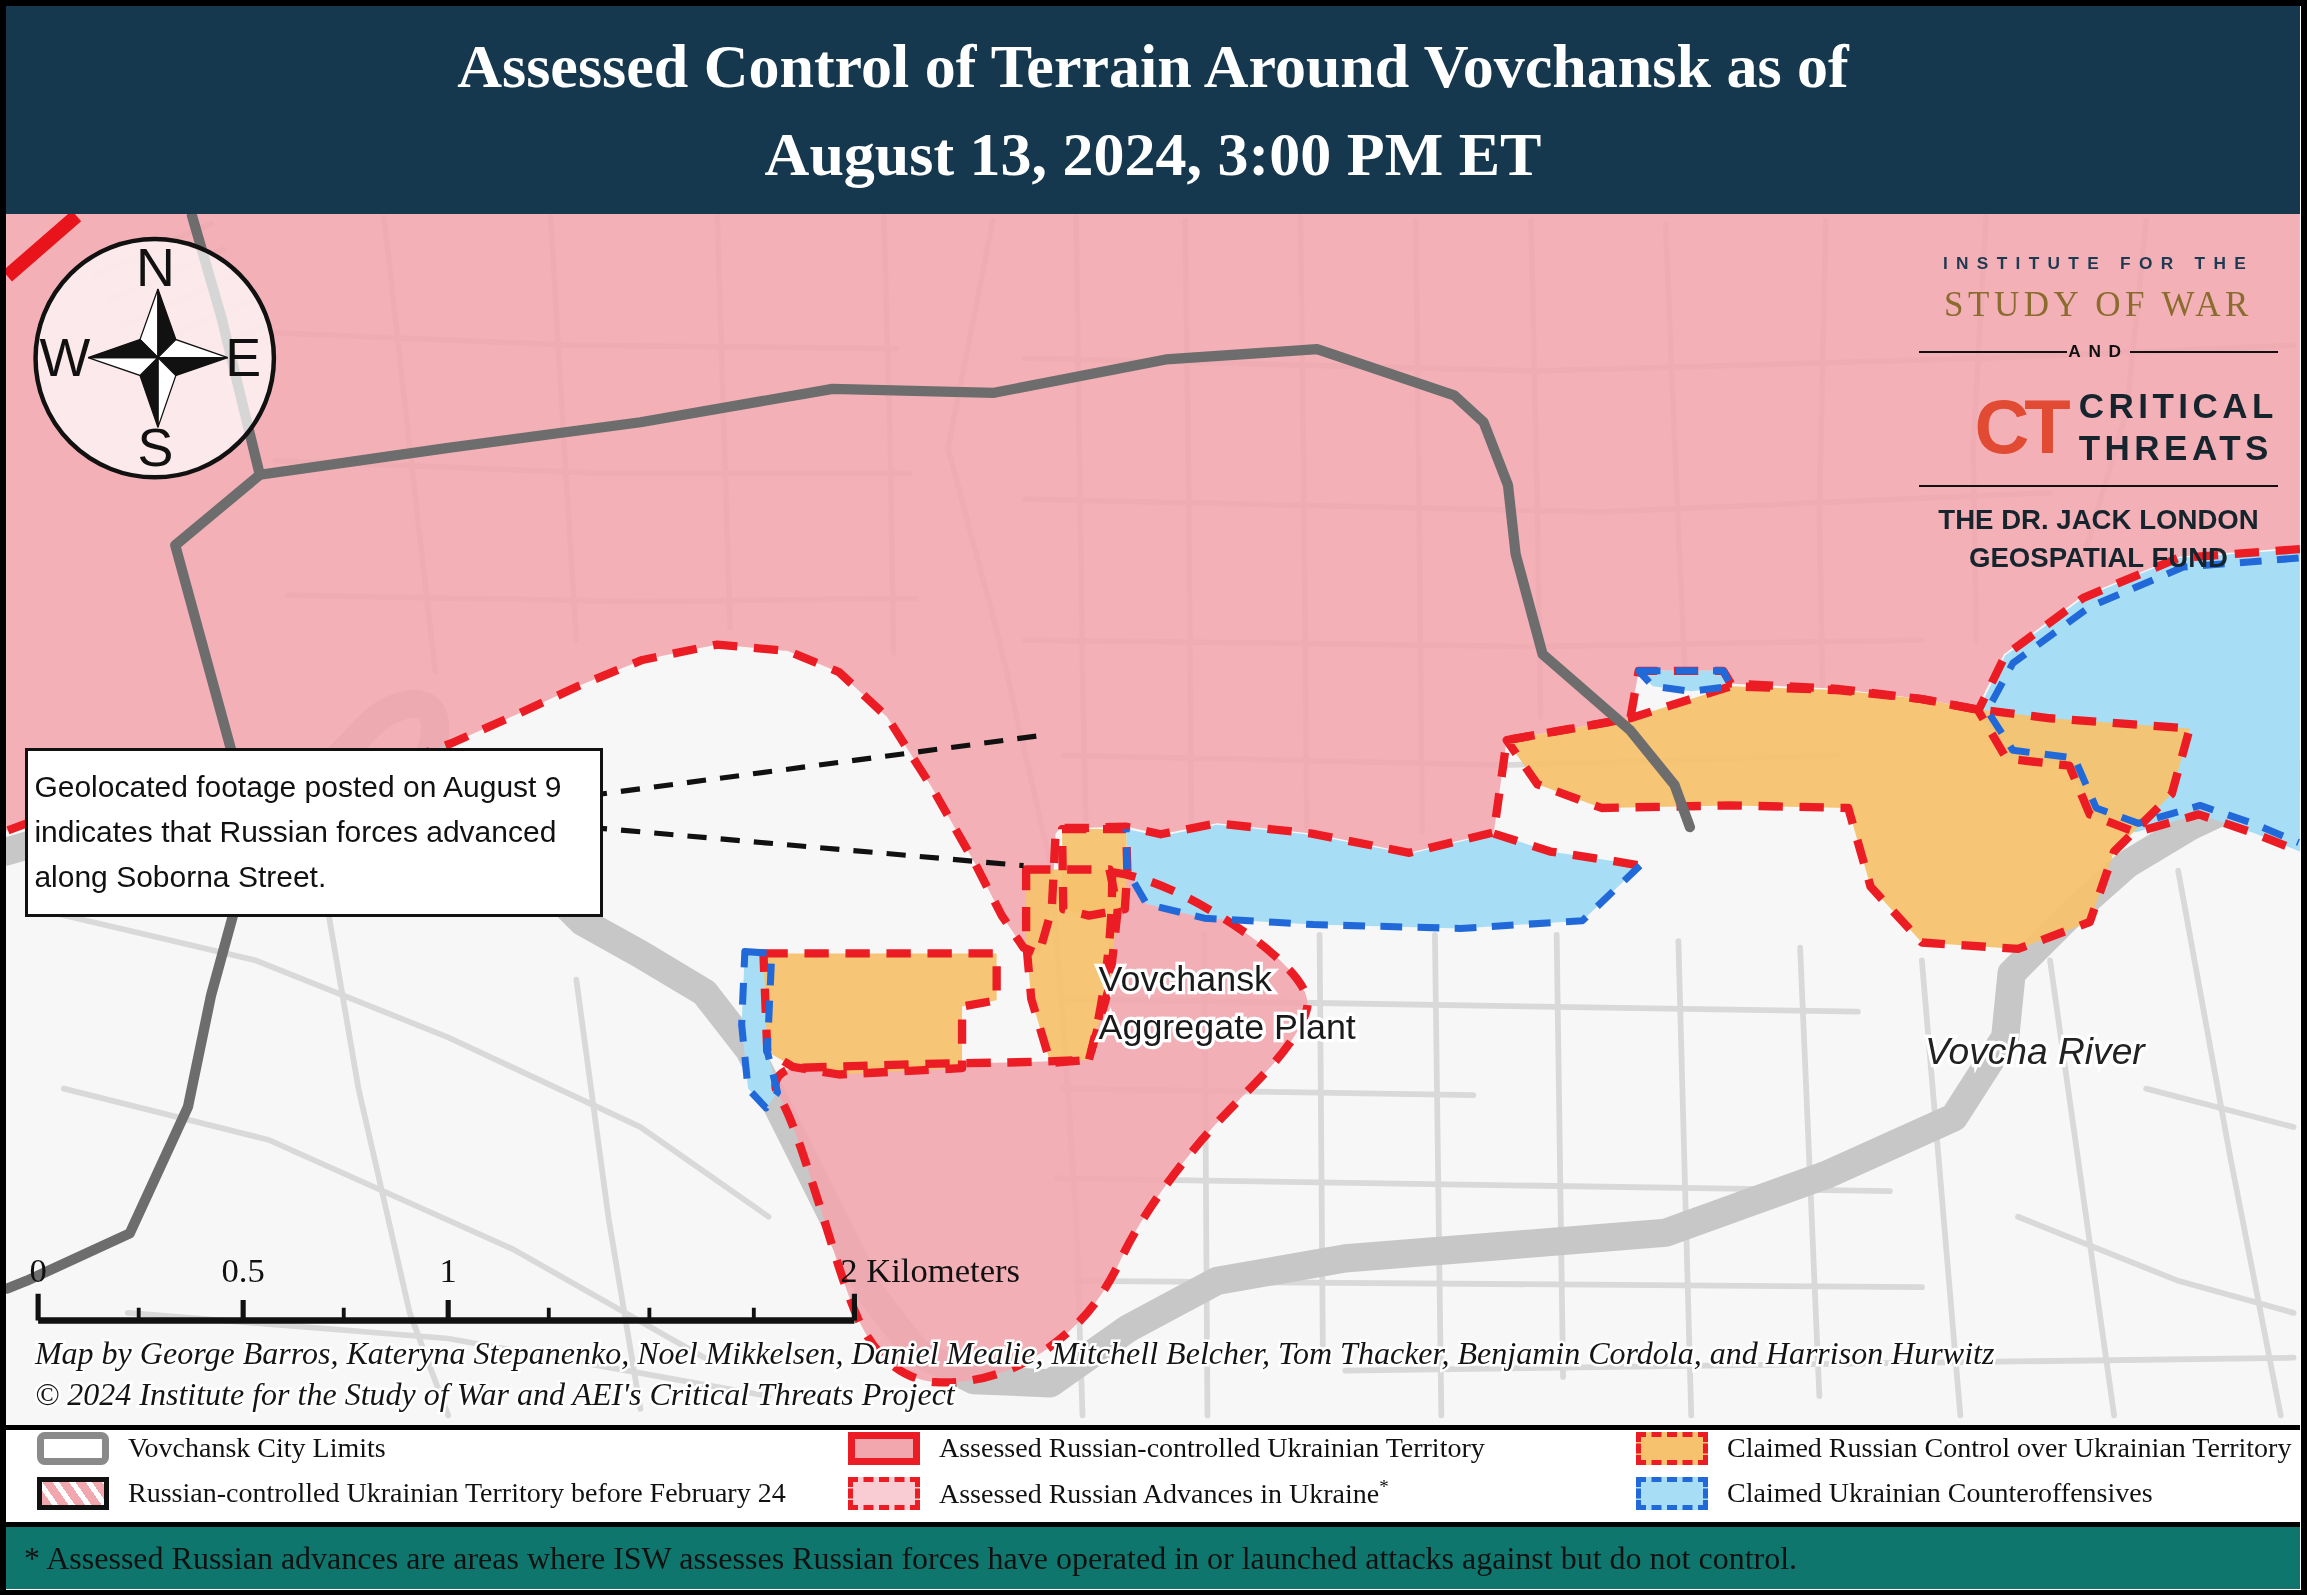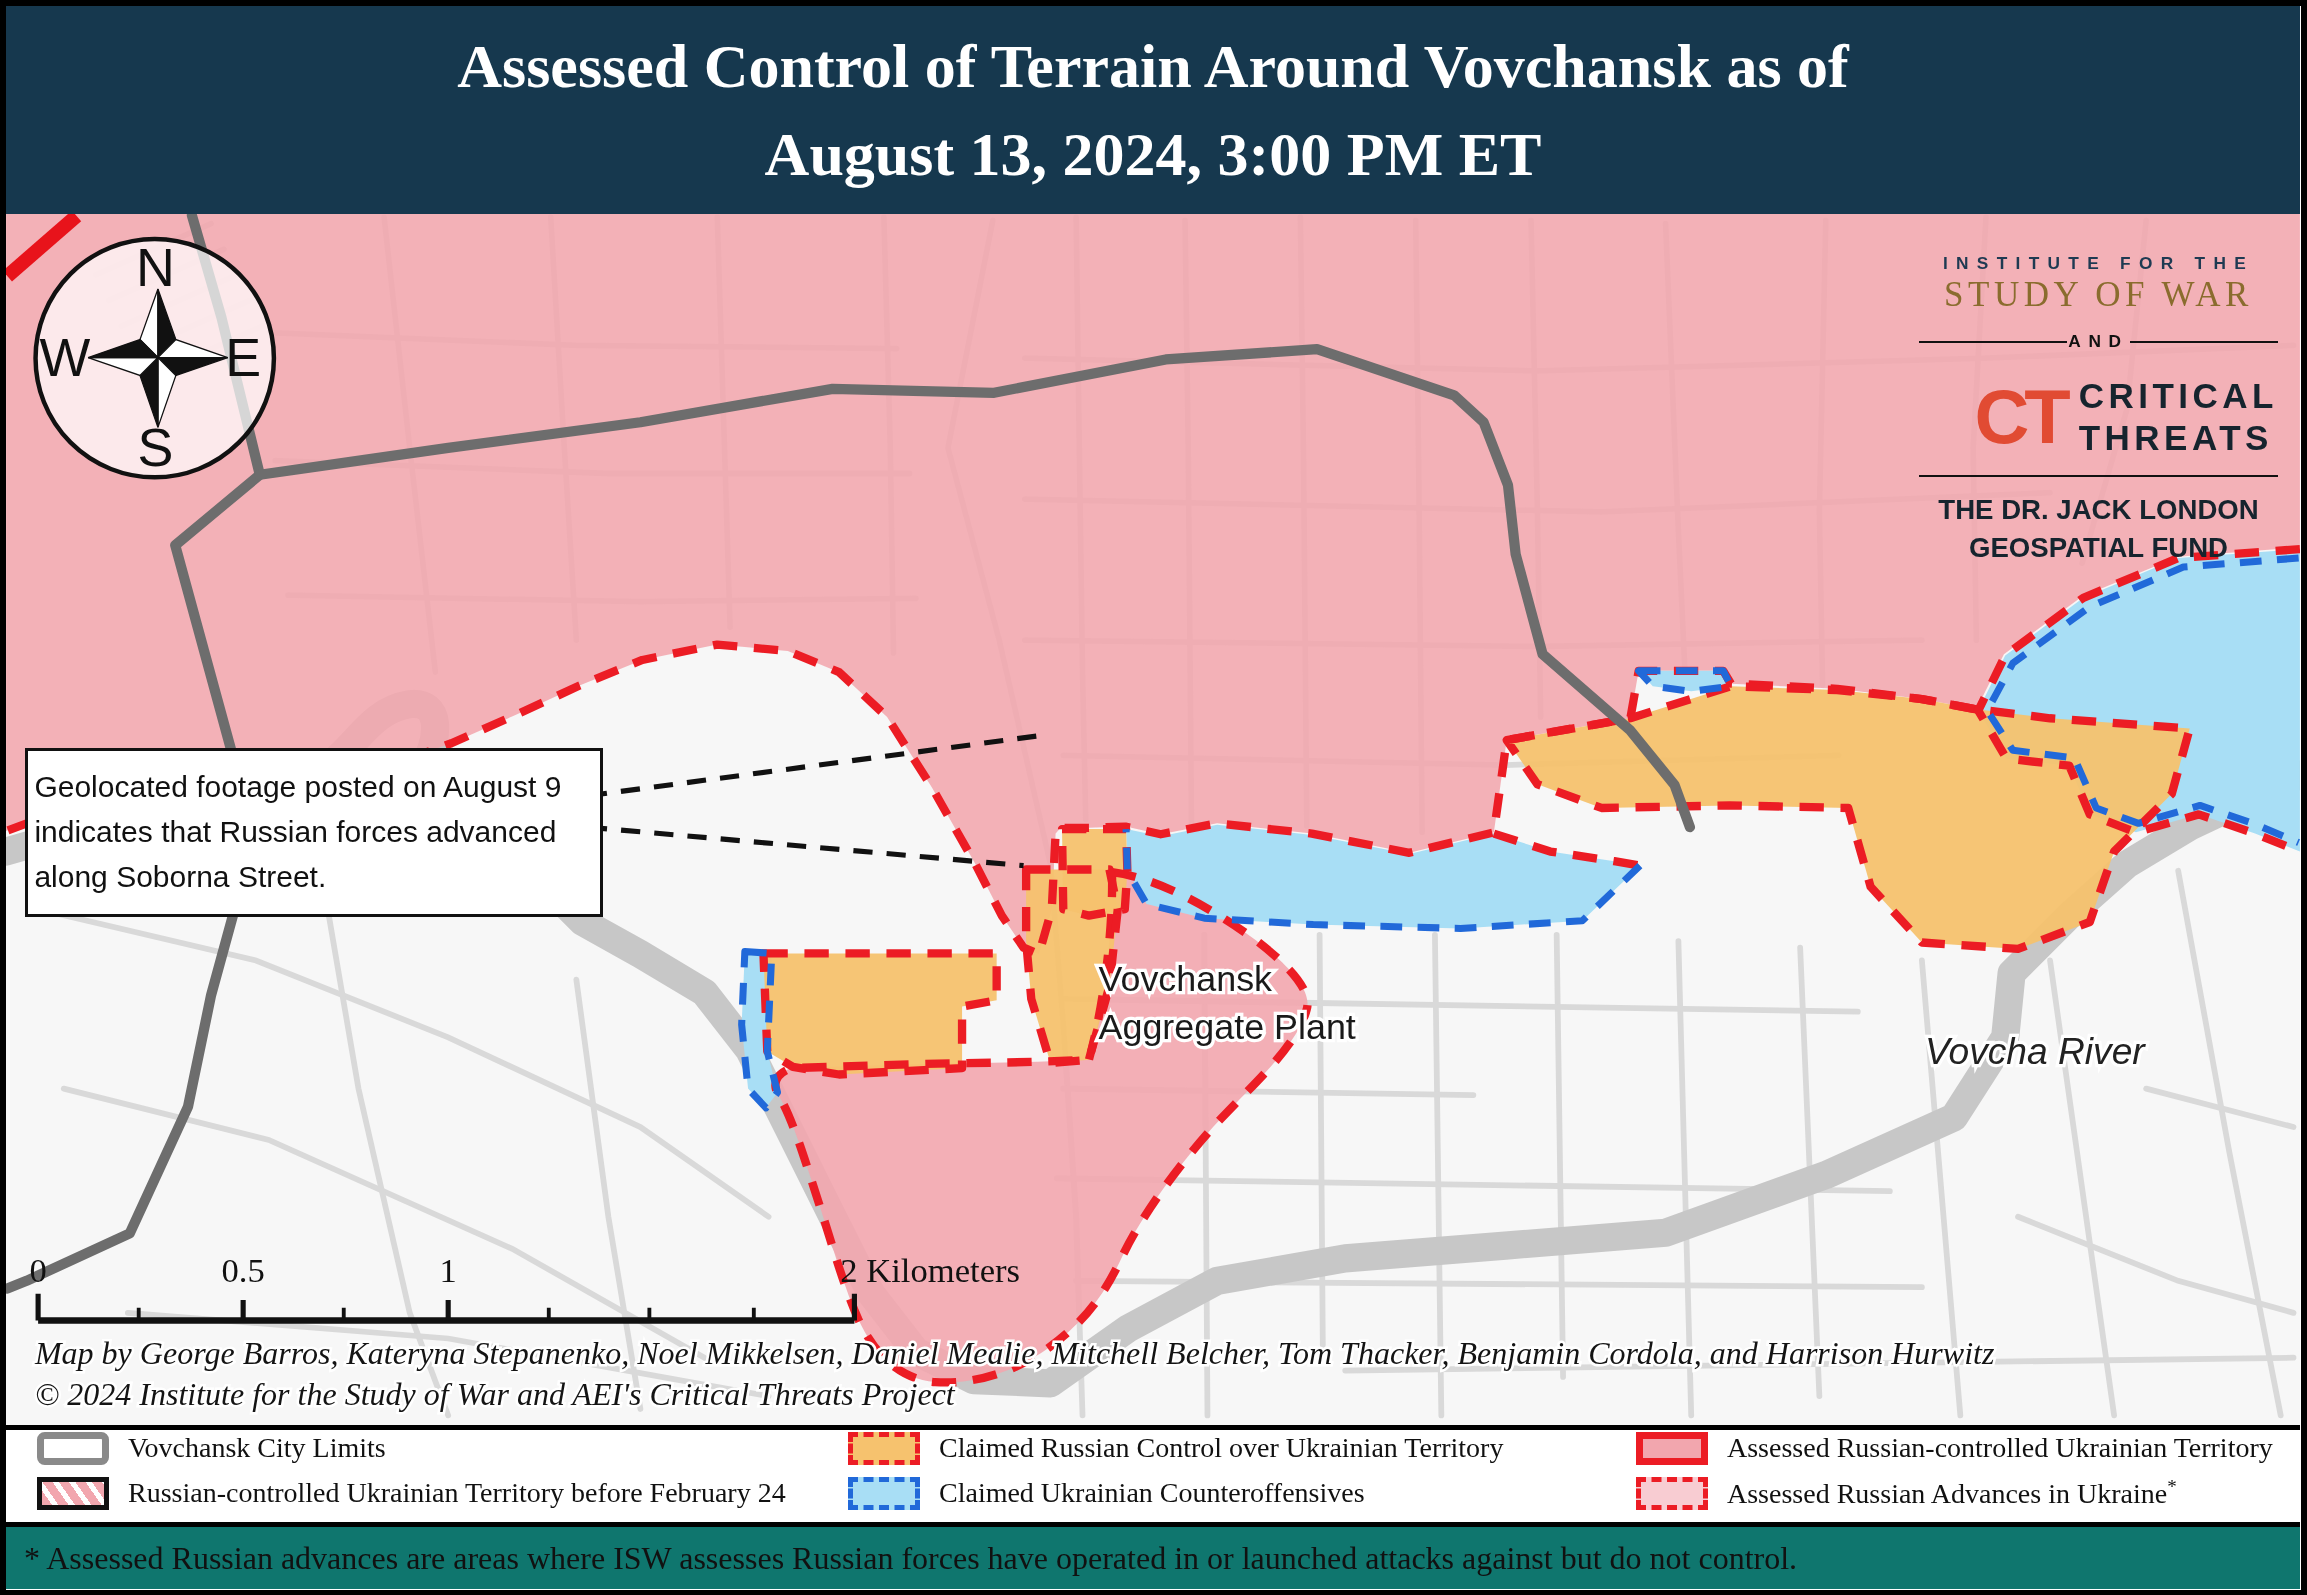--- a/index.html
+++ b/index.html
@@ -49,21 +49,21 @@
   }
   .logo .star{
     position:absolute;left:44px;top:108px;
     font-size:46px;color:#8a6c2e;line-height:1;
   }
   .logo .institute{
     margin-top:3.8px;font-size:17.3px;font-weight:700;letter-spacing:8.3px;color:#1e3a52;
   }
   .logo .study{
     font-family:"Liberation Serif", serif;
-    margin-top:1px;font-size:35px;letter-spacing:4.5px;color:#8a6c2e;
+    margin-top:11px;font-size:35px;letter-spacing:4.5px;color:#8a6c2e;
   }
   .and-row{display:flex;align-items:center;gap:1px;margin-top:16.7px;}
   .and-row .rule{flex:1;height:2.6px;background:#111;}
   .and-row .and{font-size:17.3px;font-weight:700;letter-spacing:7.7px;color:#111;}
   .ct-row{display:flex;justify-content:flex-end;align-items:center;gap:13px;margin-top:23px;}
   .ct-mark{font-size:76px;font-weight:700;letter-spacing:-5.1px;color:#e14b33;line-height:1;}
   .ct-words{text-align:left;font-weight:700;font-size:35px;letter-spacing:4.5px;color:#16242e;line-height:1.2;}
   .logo .rule2{height:2.6px;background:#111;margin-top:15.4px;}
   .fund{margin-top:14px;font-size:27.6px;font-weight:700;color:#16242e;line-height:1.35;}
   
@@ -282,36 +282,36 @@
         <span class="swatch sw-city"></span>
         <span class="legend-label">Vovchansk City Limits</span>
       </div>
       <div class="legend-row">
         <span class="swatch sw-prefeb"></span>
         <span class="legend-label">Russian-controlled Ukrainian Territory before February 24</span>
       </div>
     </div>
     <div class="legend-col">
       <div class="legend-row">
+        <span class="swatch sw-controlled"></span>
+        <span class="legend-label">Assessed Russian-controlled Ukrainian Territory</span>
+      </div>
+      <div class="legend-row">
+        <span class="swatch sw-advances"></span>
+        <span class="legend-label"><span>Assessed Russian Advances in Ukraine</span><sup>*</sup></span>
+      </div>
+    </div>
+    <div class="legend-col">
+      <div class="legend-row">
         <span class="swatch sw-claimed-ru"></span>
         <span class="legend-label">Claimed Russian Control over Ukrainian Territory</span>
       </div>
       <div class="legend-row">
         <span class="swatch sw-claimed-ua"></span>
         <span class="legend-label">Claimed Ukrainian Counteroffensives</span>
-      </div>
-    </div>
-    <div class="legend-col">
-      <div class="legend-row">
-        <span class="swatch sw-controlled"></span>
-        <span class="legend-label">Assessed Russian-controlled Ukrainian Territory</span>
-      </div>
-      <div class="legend-row">
-        <span class="swatch sw-advances"></span>
-        <span class="legend-label"><span>Assessed Russian Advances in Ukraine</span><sup>*</sup></span>
       </div>
     </div>
   </div>
 
   <div class="footband">
     <span class="footnote">* Assessed Russian advances are areas where ISW assesses Russian forces have operated in or launched attacks against but do not control.</span>
   </div>
 
 </div>
 

